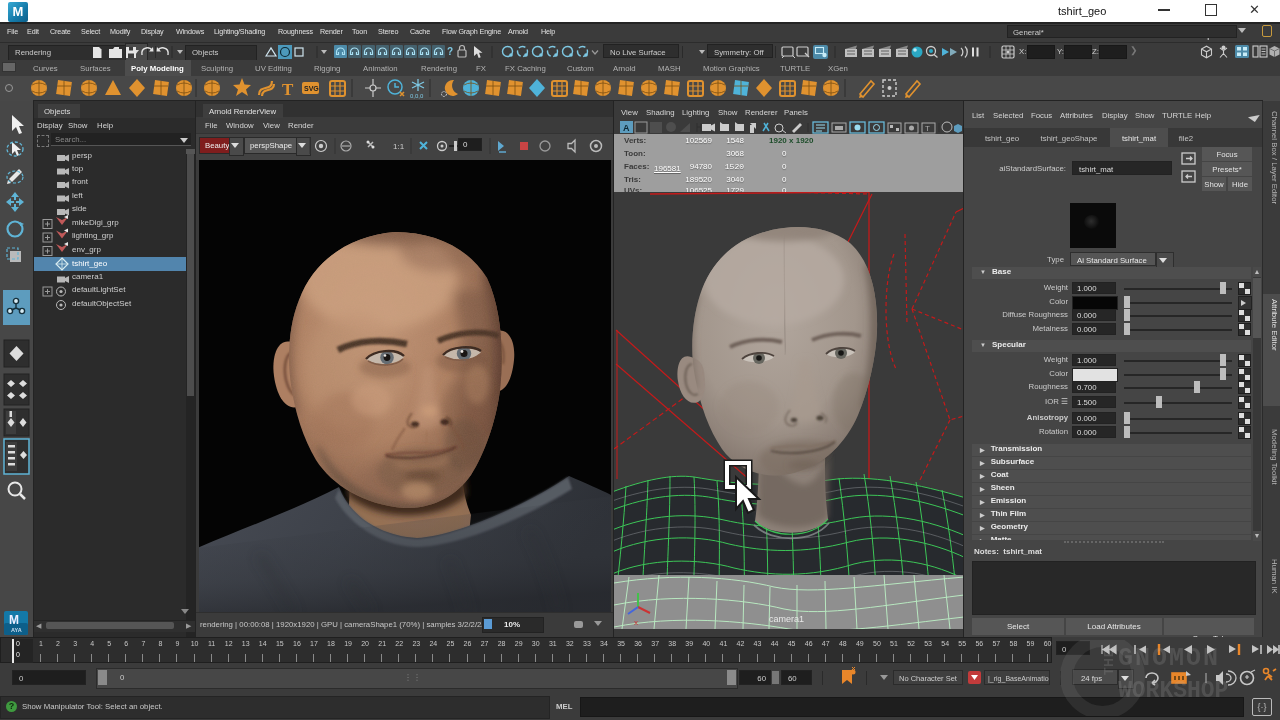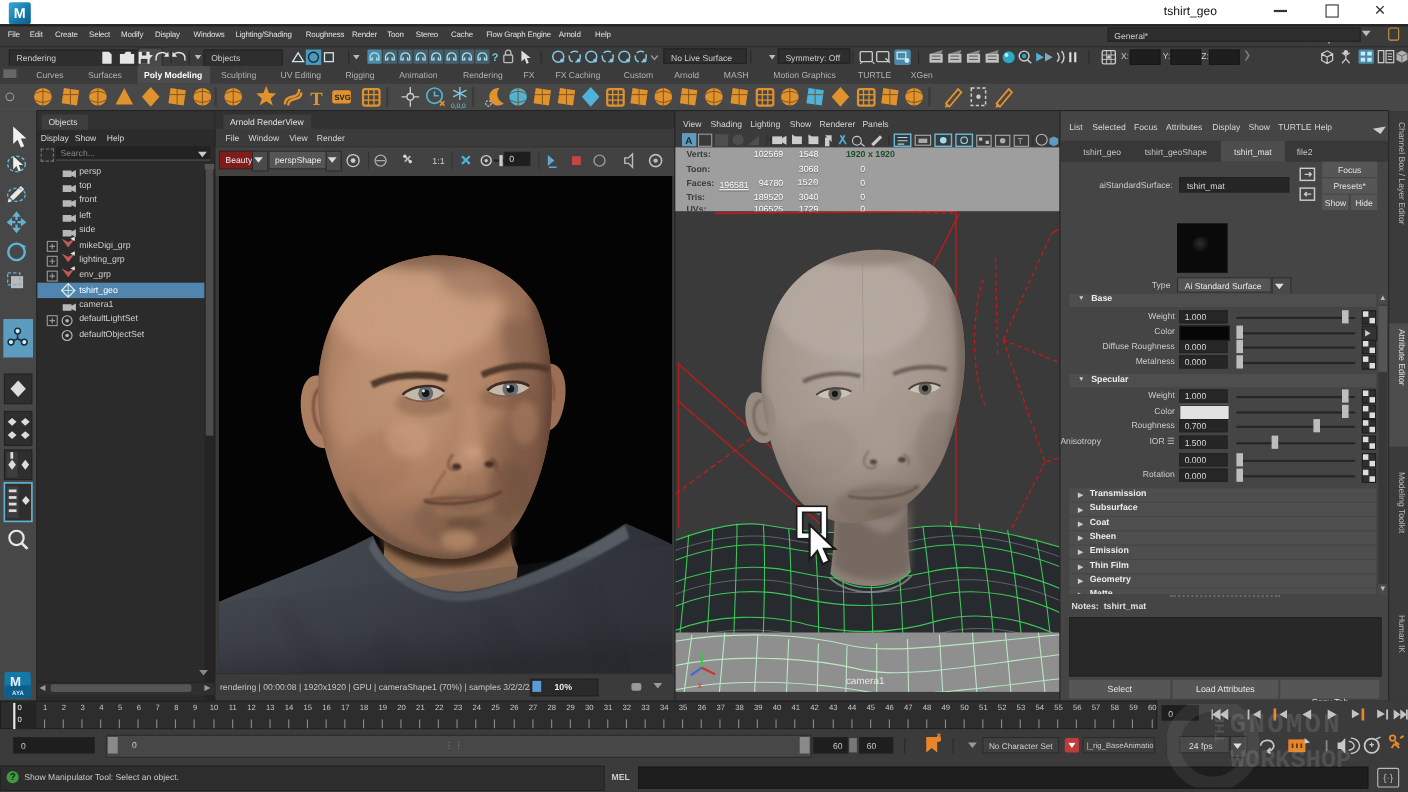--- a/index.html
+++ b/index.html
@@ -931,21 +931,21 @@
 <div class="aerow" style="left:0;top:281px;width:104px;text-align:right;">Roughness</div>
         <div class="abs fld" style="left:108px;top:280px;width:44px;height:12px;background:#262626;font-size:7.8px;color:#ddd;padding:1px 0 0 4px;box-sizing:border-box;">0.700</div>
         <div class="slidtrack" style="left:160px;top:286px;width:108px;"></div>
         <div class="slidhandle" style="left:230px;top:280px;"></div>
         <div class="mapbtn" style="left:274px;top:280px;"></div>
 <div class="aerow" style="left:0;top:296px;width:104px;text-align:right;">IOR ☰</div>
         <div class="abs fld" style="left:108px;top:295px;width:44px;height:12px;background:#262626;font-size:7.8px;color:#ddd;padding:1px 0 0 4px;box-sizing:border-box;">1.500</div>
         <div class="slidtrack" style="left:160px;top:301px;width:108px;"></div>
         <div class="slidhandle" style="left:192px;top:295px;"></div>
         <div class="mapbtn" style="left:274px;top:295px;"></div>
-<div class="aerow" style="left:0;top:296px;width:104px;">Anisotropy</div>
+<div class="aerow" style="left:0;top:312px;width:104px;text-align:right;font-weight:bold;">Anisotropy</div>
         <div class="abs fld" style="left:108px;top:311px;width:44px;height:12px;background:#262626;font-size:7.8px;color:#ddd;padding:1px 0 0 4px;box-sizing:border-box;">0.000</div>
         <div class="slidtrack" style="left:160px;top:317px;width:108px;"></div>
         <div class="slidhandle" style="left:160px;top:311px;"></div>
         <div class="mapbtn" style="left:274px;top:311px;"></div>
 <div class="aerow" style="left:0;top:326px;width:104px;text-align:right;">Rotation</div>
         <div class="abs fld" style="left:108px;top:325px;width:44px;height:12px;background:#262626;font-size:7.8px;color:#ddd;padding:1px 0 0 4px;box-sizing:border-box;">0.000</div>
         <div class="slidtrack" style="left:160px;top:331px;width:108px;"></div>
         <div class="slidhandle" style="left:160px;top:325px;"></div>
         <div class="mapbtn" style="left:274px;top:325px;"></div>
 </div>

